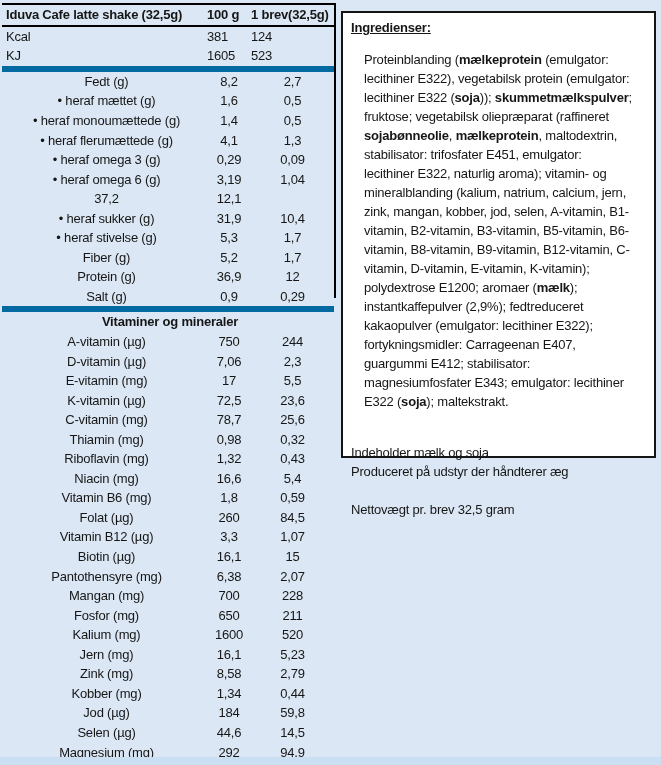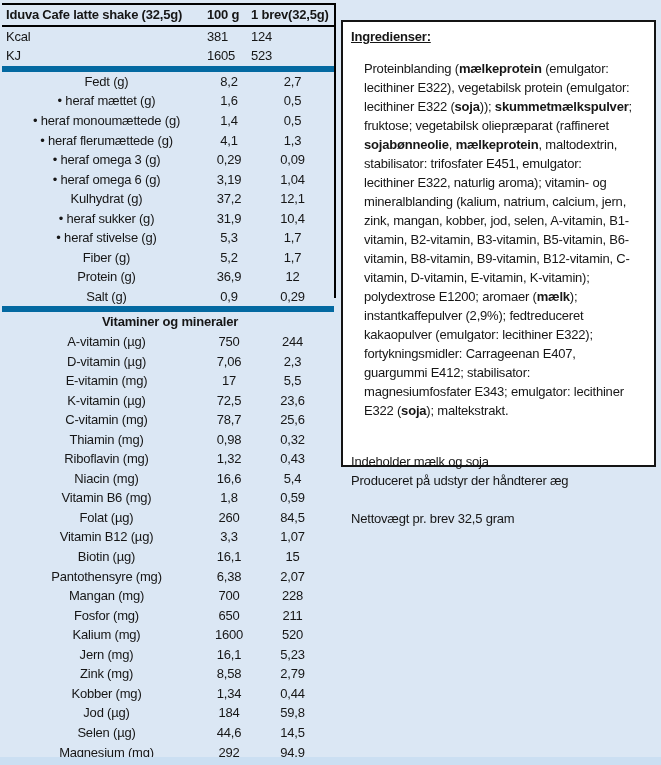--- a/index.html
+++ b/index.html
@@ -41,21 +41,21 @@
     display:block; line-height:19.55px;
   }
   .c-label { white-space:nowrap; overflow:hidden; }
   .c-val { white-space:nowrap; }
   .table-right-border {
     position:absolute; left:334px; top:3px;
     width:2px; height:295px; background:#000;
   }
   
   .ingredients-box {
-    position:absolute; left:341px; top:20px;
+    position:absolute; left:341px; top:11px;
     width:315px; height:447px;
     background:#ffffff;
     border:2px solid #141414;
     box-sizing:border-box;
     padding:5px 8px 0 8px;
     font-size:13px; line-height:19px; letter-spacing:-0.2px;
   }
   .ing-title {
     font-weight:bold;
     text-decoration:underline;
@@ -115,21 +115,20 @@
             <span class="c-label">• heraf omega 3 (g)</span>
             <span class="c-val">0,29</span>
             <span class="c-val">0,09</span>
           </div>
           <div class="t-row">
             <span class="c-label">• heraf omega 6 (g)</span>
             <span class="c-val">3,19</span>
             <span class="c-val">1,04</span>
           </div>
           <div class="t-row">
-            <span class="c-label">Kulhydrat (g)</span>
             <span class="c-val">37,2</span>
             <span class="c-val">12,1</span>
           </div>
           <div class="t-row">
             <span class="c-label">• heraf sukker (g)</span>
             <span class="c-val">31,9</span>
             <span class="c-val">10,4</span>
           </div>
           <div class="t-row">
             <span class="c-label">• heraf stivelse (g)</span>

